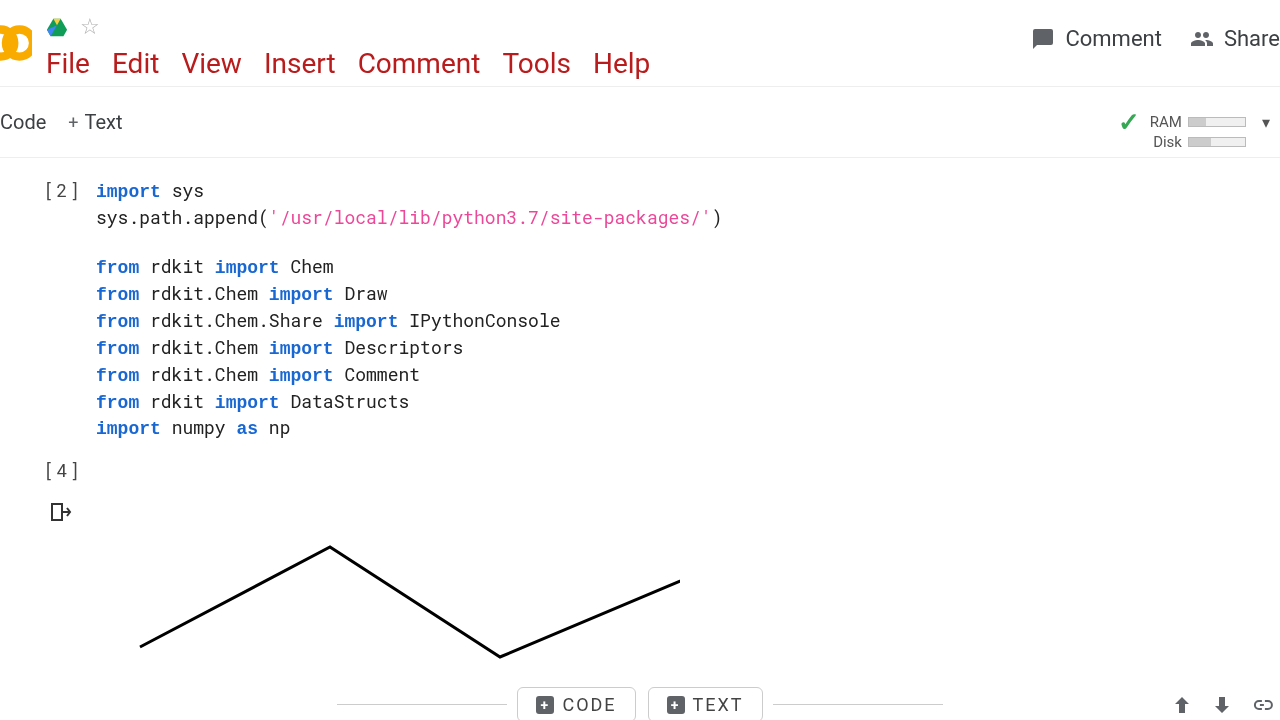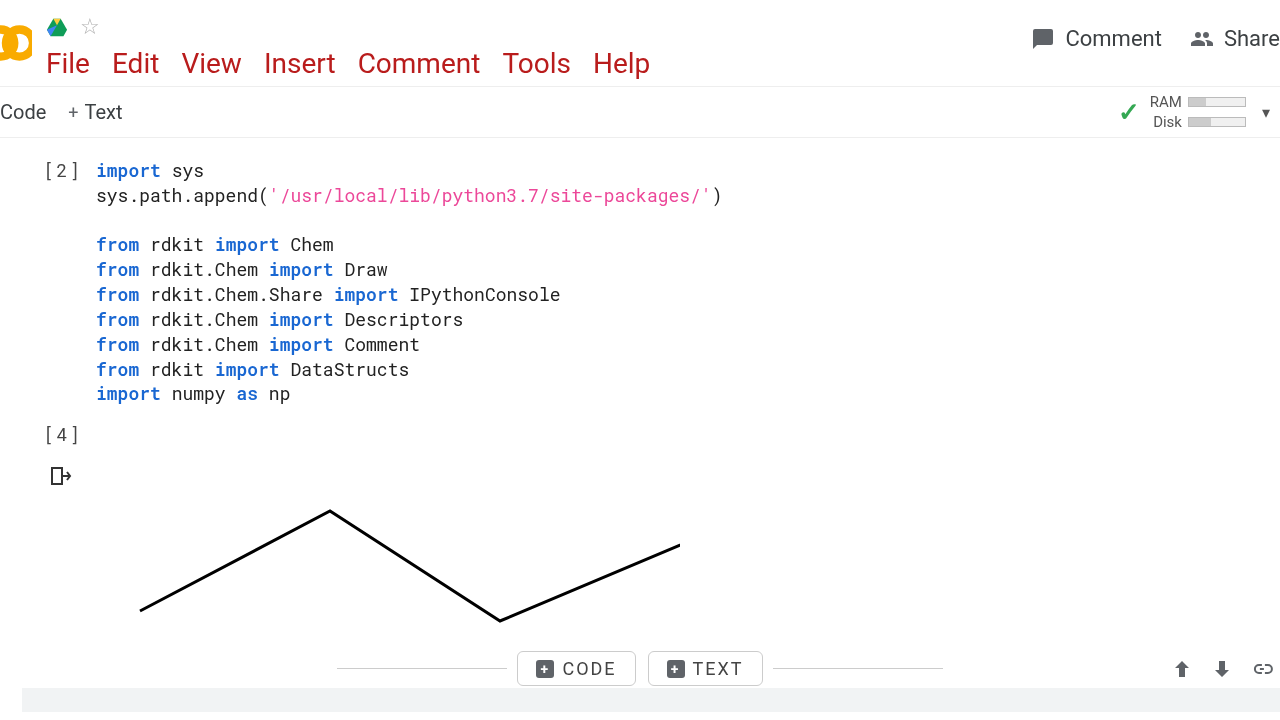--- a/index.html
+++ b/index.html
@@ -104,20 +104,21 @@
     color: #34a853;
     font-size: 26px;
     font-weight: bold;
   }
   .resources {
     display: flex;
     flex-direction: column;
     font-size: 15px;
     color: #555;
     gap: 2px;
+    margin-top: 20px;
   }
   .resources .row {
     display: flex;
     align-items: center;
     gap: 6px;
     justify-content: flex-end;
   }
   .meter {
     width: 58px;
     height: 10px;
@@ -152,21 +153,21 @@
     letter-spacing: 2px;
   }
   .cell-code {
     font-family: "Roboto Mono", Menlo, Consolas, monospace;
     font-size: 18px;
     line-height: 1.38;
     color: #222;
     white-space: pre;
     margin-left: 14px;
   }
-  .kw { color: #1967d2; font-weight: 600; }
+  .kw { color: #1967d2; font-weight: 600; font-family: Liberation Mono, monospace; }
   .str { color: #ec4899; }
   .cell-output {
     padding: 12px 0 0 40px;
   }
   .mol-svg {
     width: 640px;
     height: 150px;
   }
   .out-arrow {
     font-family: monospace;

